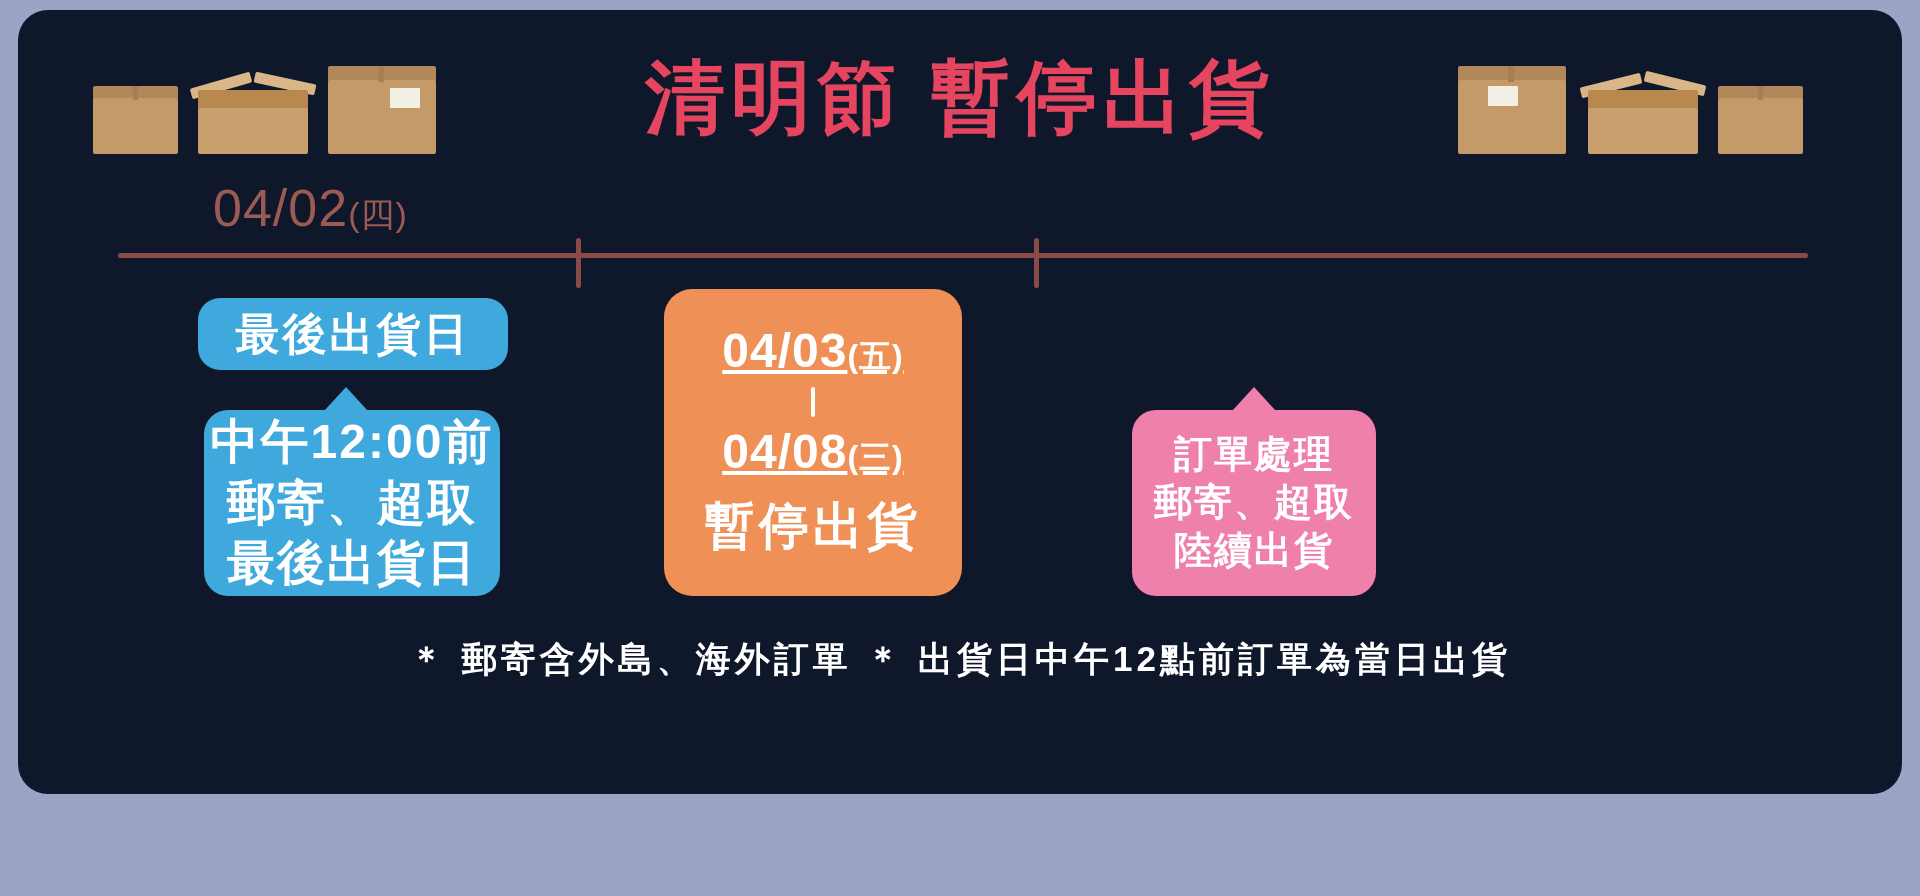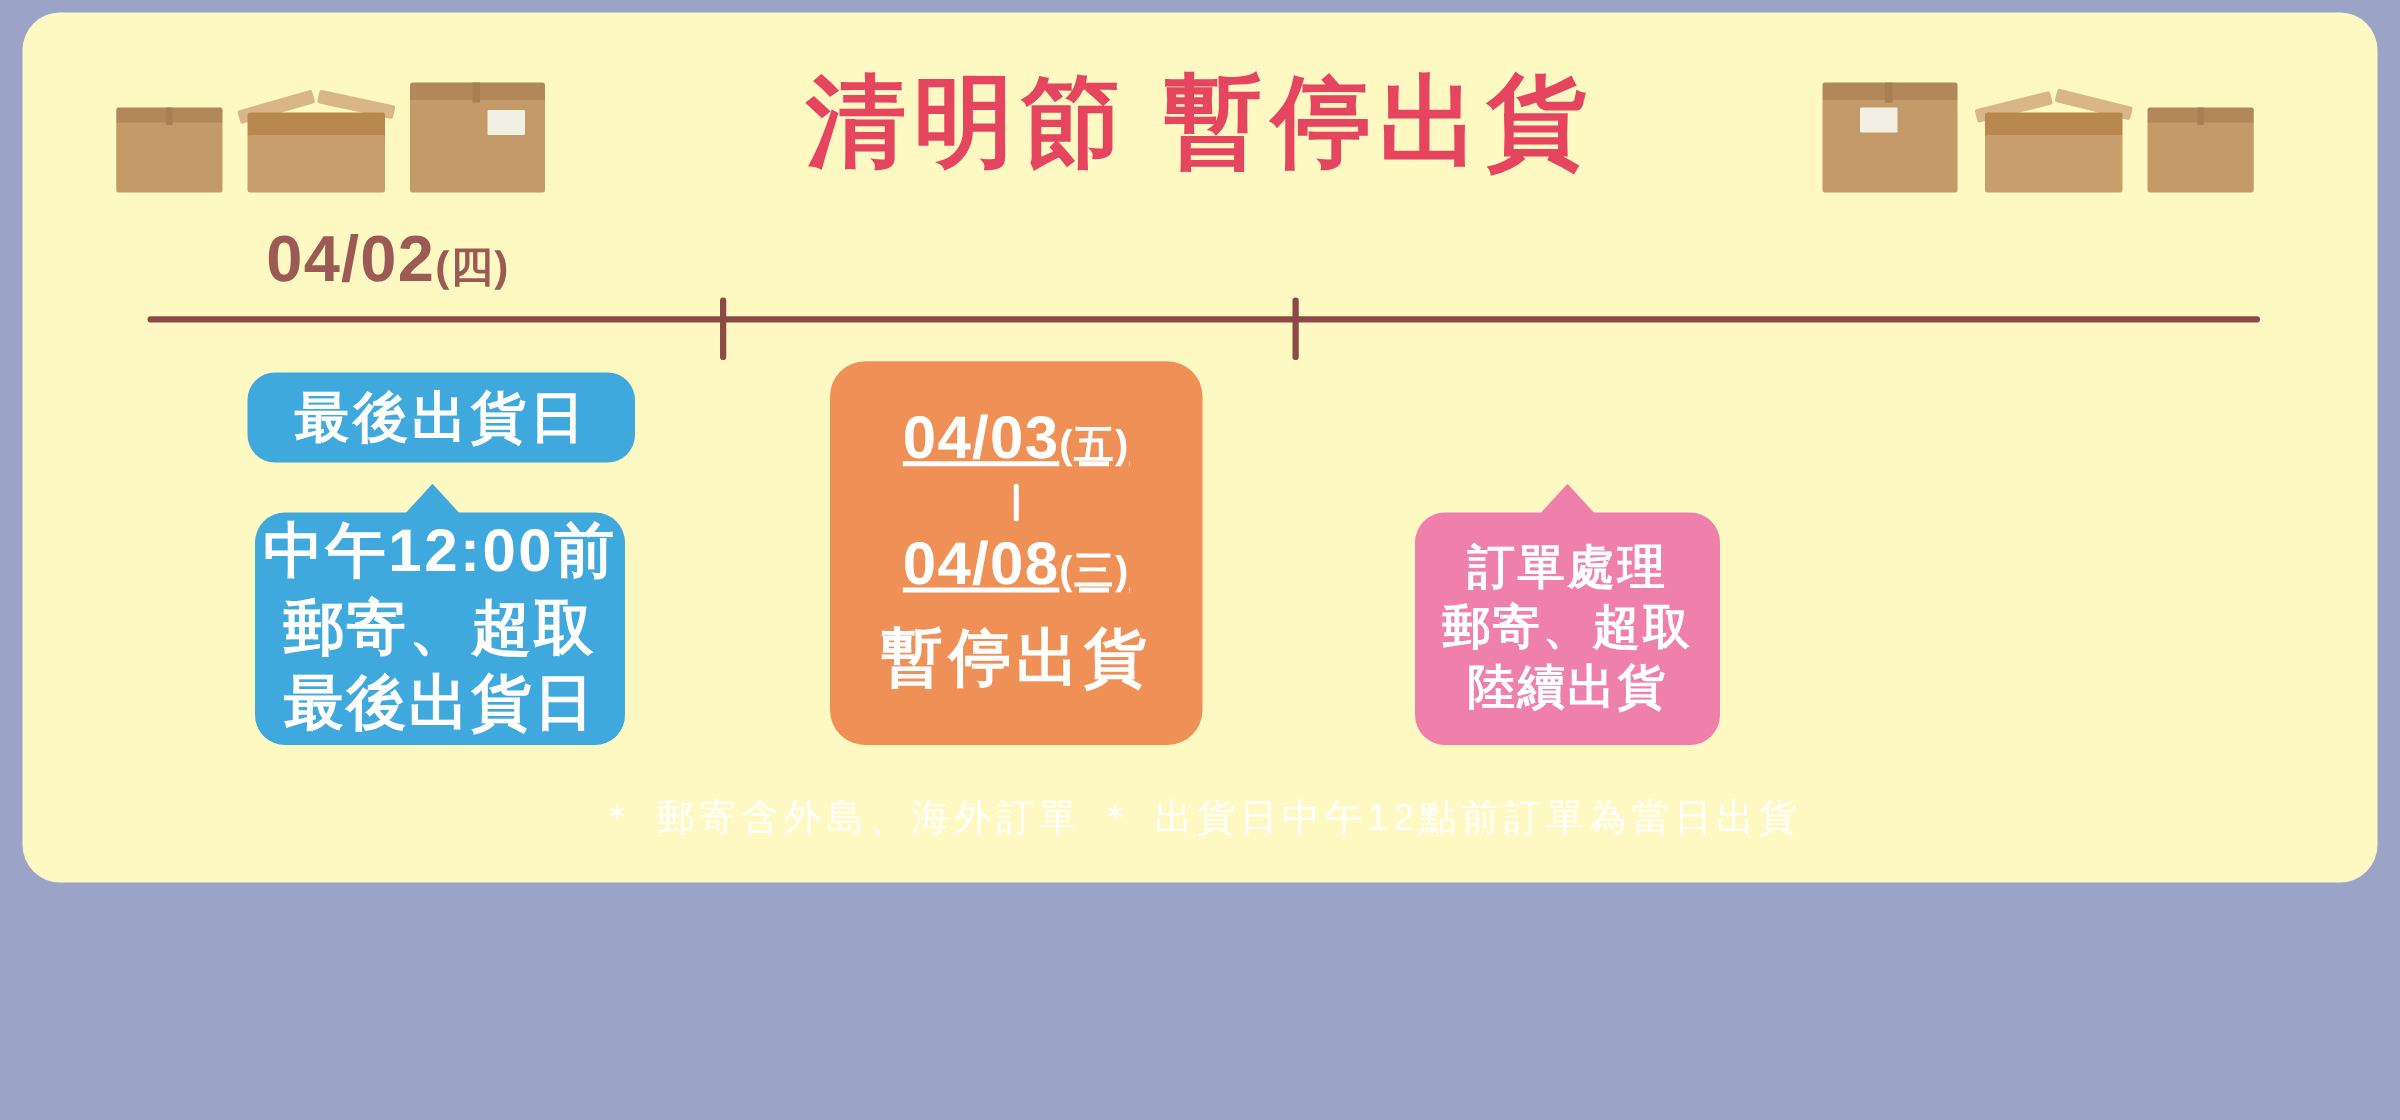--- a/index.html
+++ b/index.html
@@ -13,22 +13,22 @@
   }
   
   #banner{
     position:absolute;inset:0;
     background:#9ba4c6;
   }
   
   #card{
     position:absolute;
     left:18px;top:10px;
-    width:1884px;height:696px;
-    background:#fef9c3;
+    width:1884px;height:784px;
+    background:#0f172a;
     border-radius:30px;
   }
 
   
   #title{
     position:absolute;
     left:0;right:0;top:46px;
     text-align:center;
     color:#e5455f;
     font-size:80px;
@@ -98,21 +98,21 @@
     top:228px;
   }
   #tick-1{left:558px;}
   #tick-2{left:1016px;}
 
   .date-label{
     position:absolute;
     top:168px;
     color:#9c5a54;
     font-size:52px;
-    font-weight:bold;
+    font-weight:normal;
     white-space:nowrap;
     letter-spacing:1px;
   }
   .date-label .wk{font-size:34px;}
   #date-left{left:195px;}
   #date-right{left:1075px;}
 
   
   .pill{
     position:absolute;
@@ -190,22 +190,22 @@
     margin:9px 0;
   }
   #card-orange .ostop{font-size:50px;letter-spacing:4px;margin-top:14px;}
 
   
   #footer{
     position:absolute;
     left:0;right:0;top:632px;
     text-align:center;
     color:#ffffff;
-    font-size:30px;
-    font-weight:normal;
+    font-size:35px;
+    font-weight:bold;
     letter-spacing:4px;
     line-height:1.55;
     white-space:nowrap;
   }
   .foot-line{display:block;}
 </style>
 </head>
 <body>
 
 <div id="banner">

